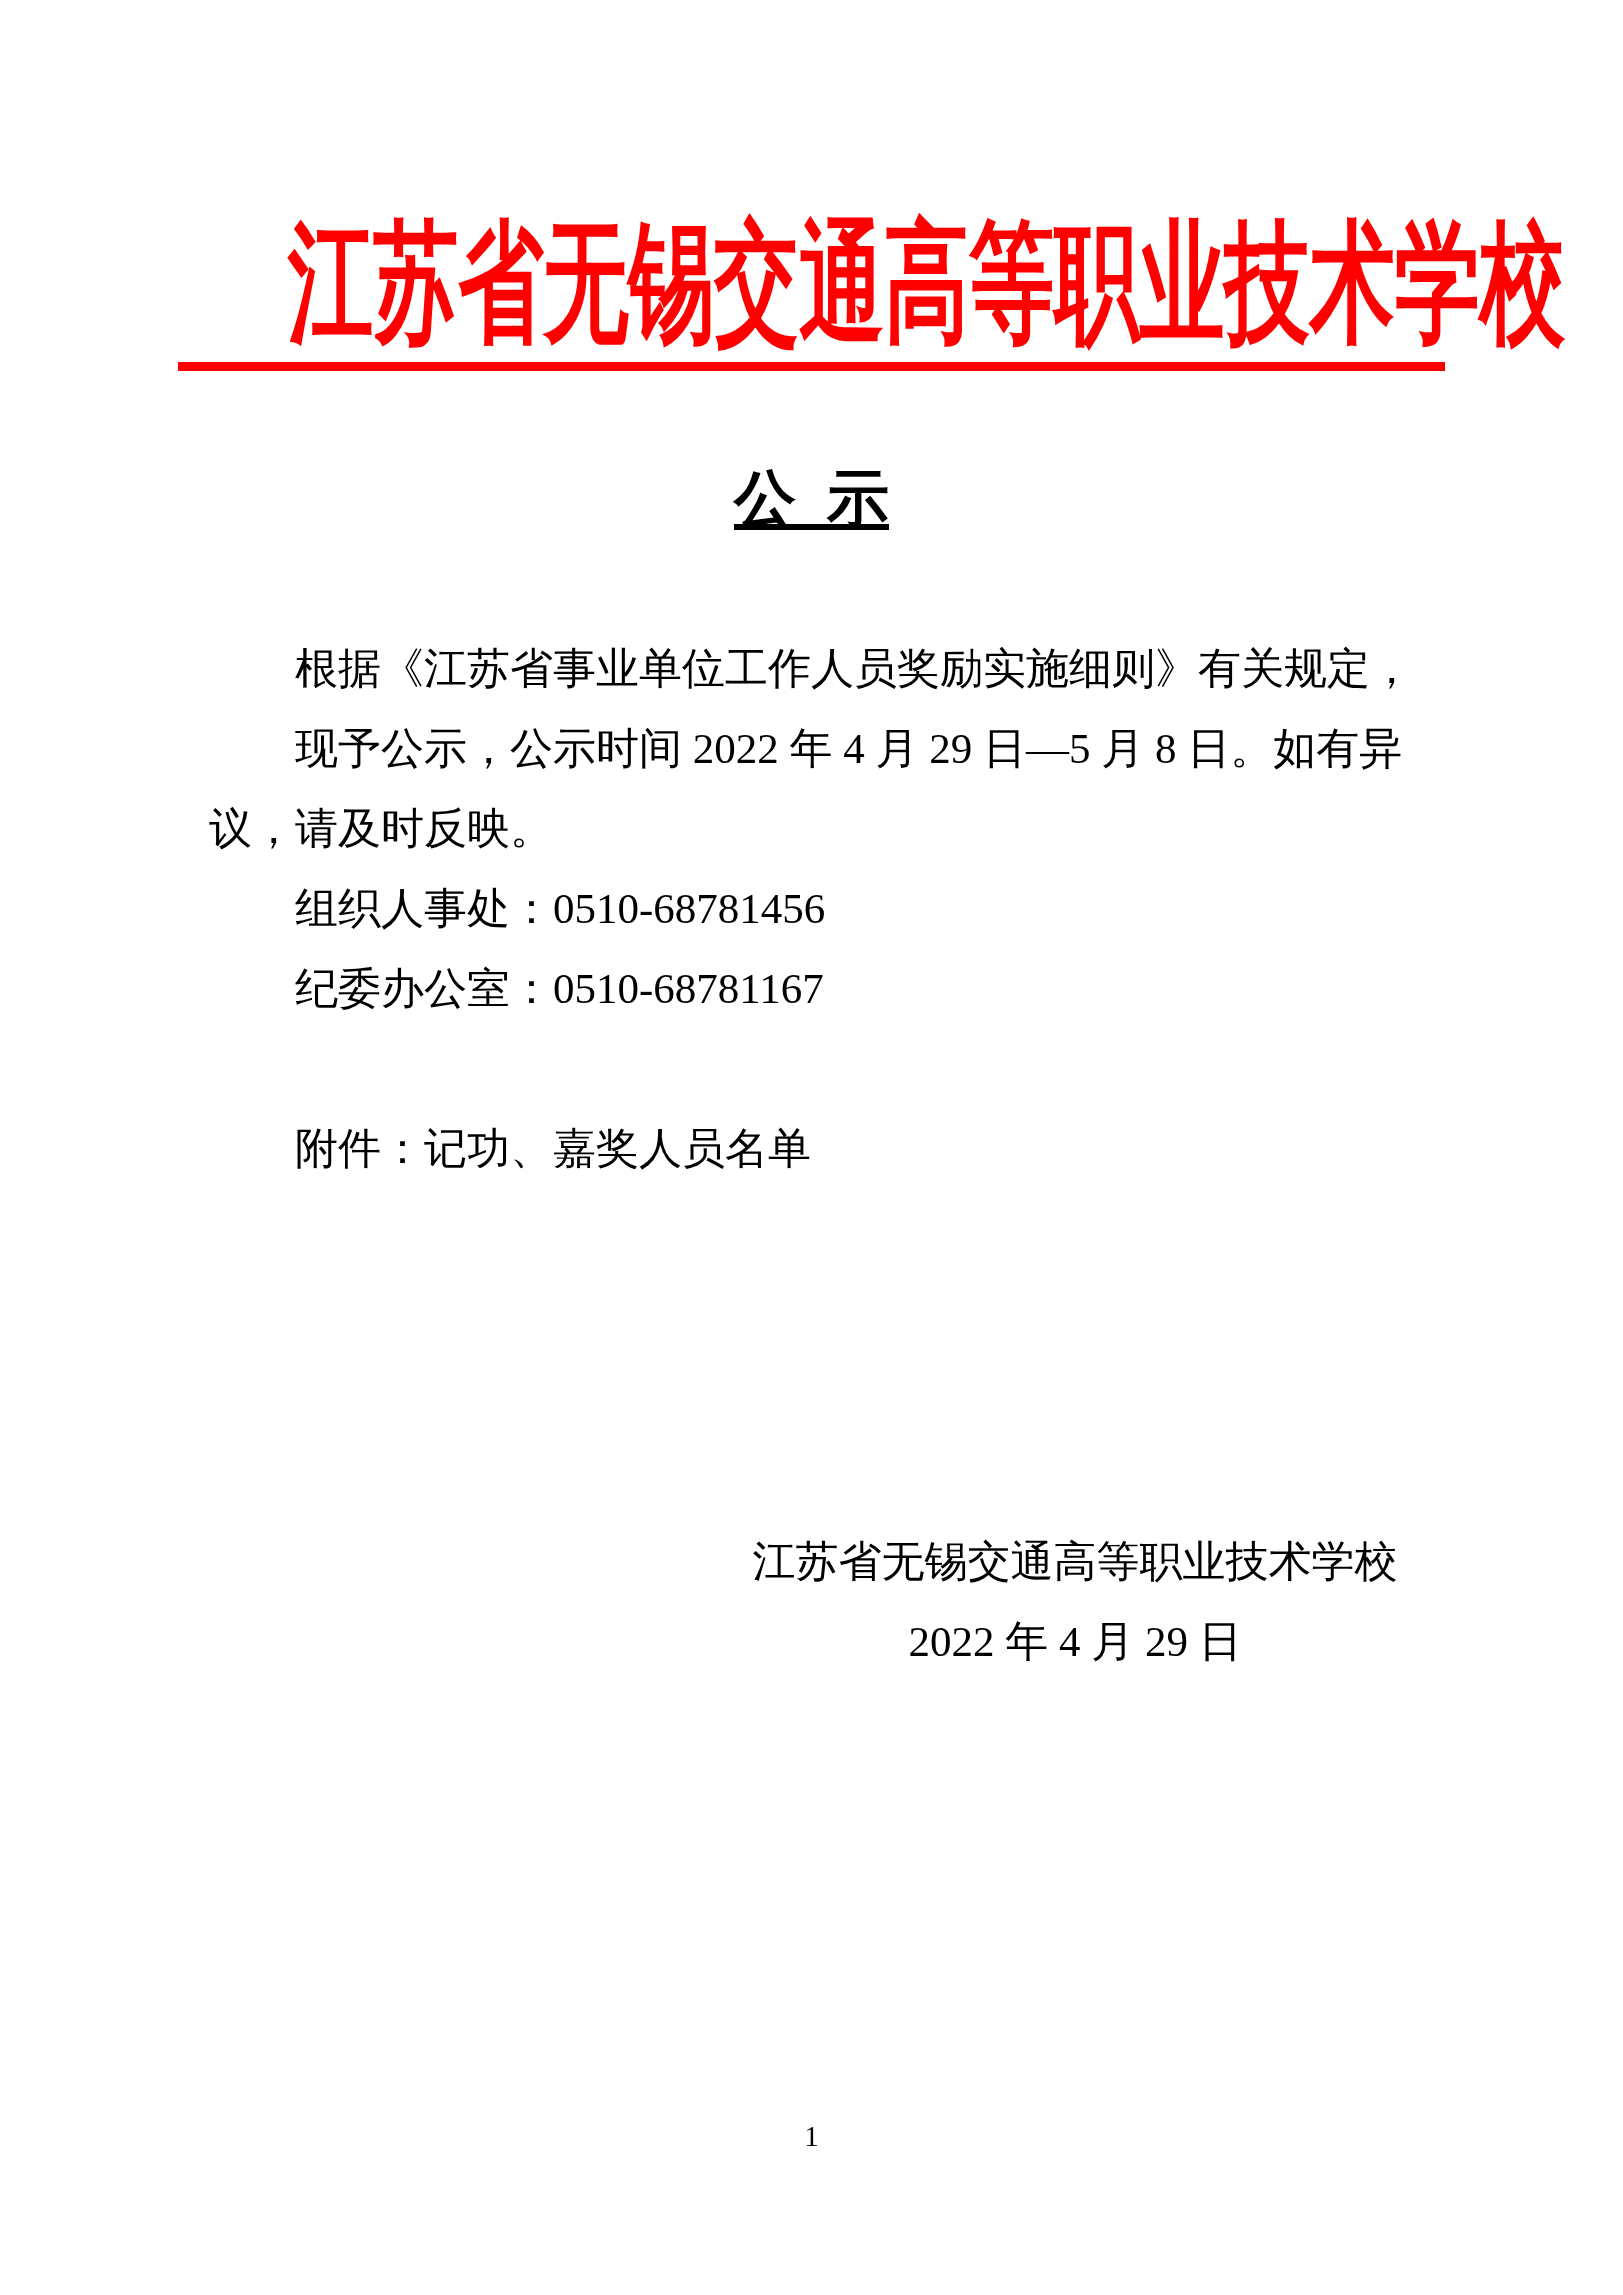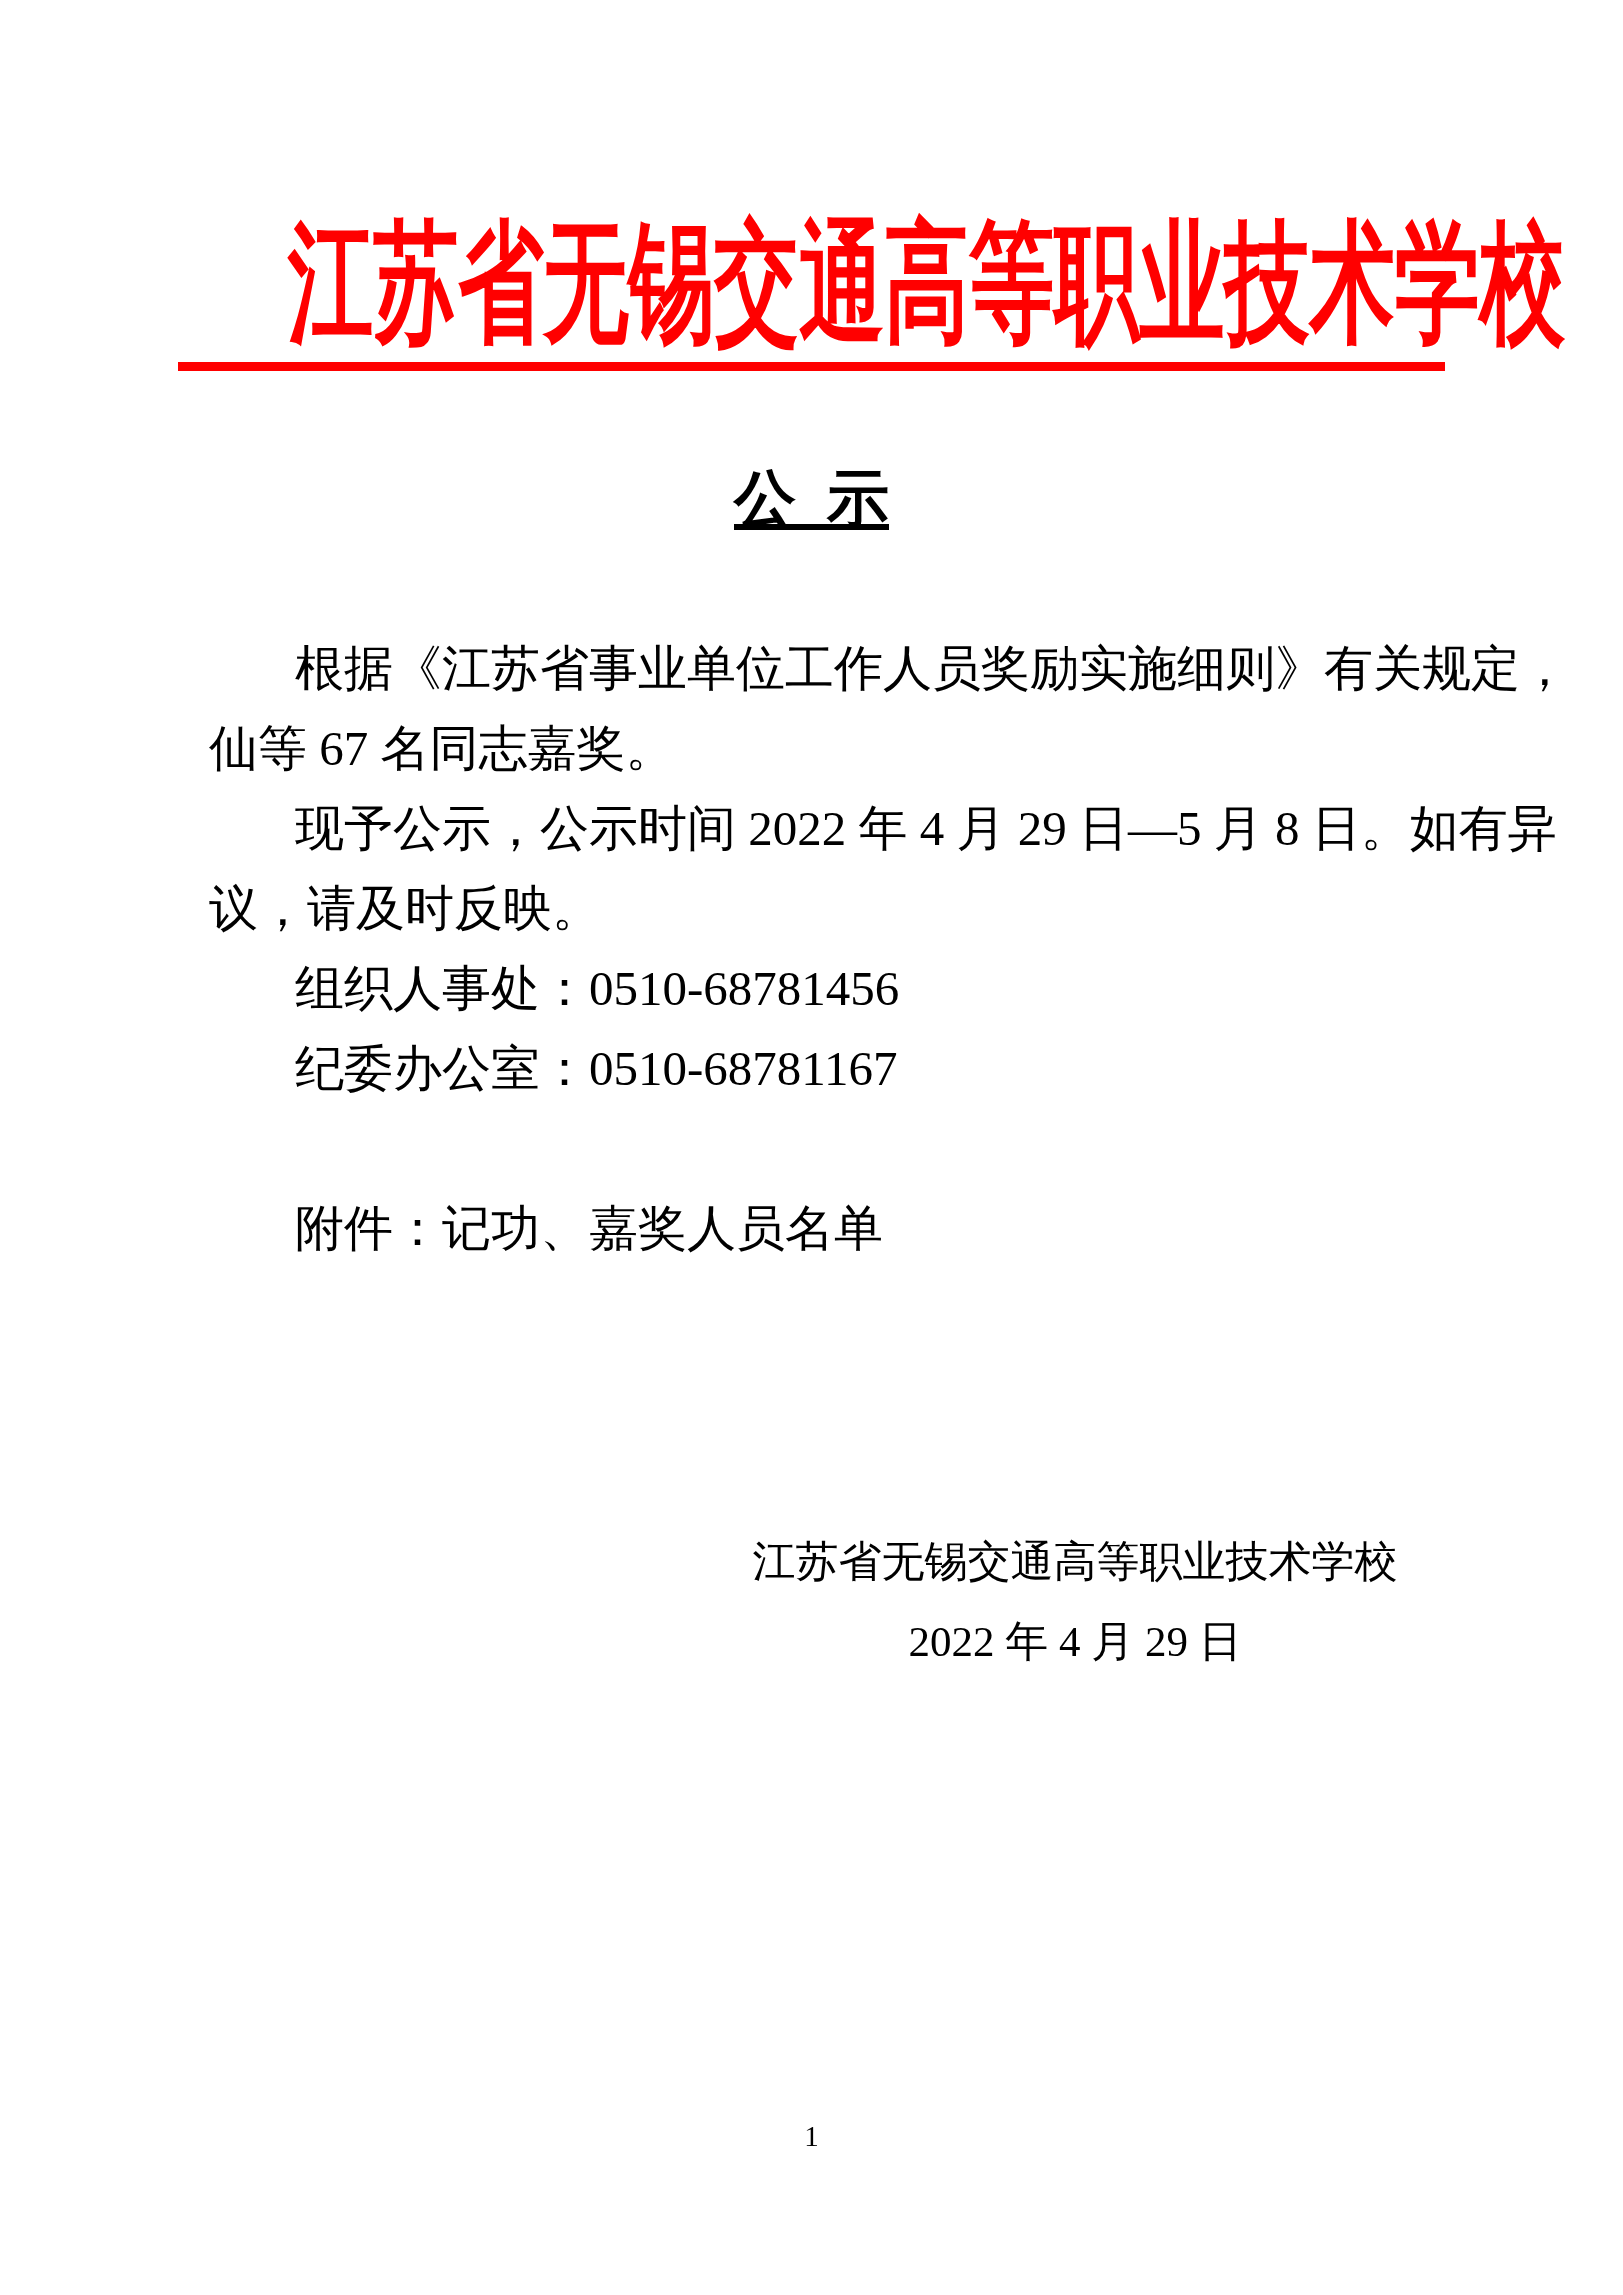--- a/index.html
+++ b/index.html
@@ -55,21 +55,21 @@
     white-space: pre;
     color: var(--text-color);
     text-decoration: underline;
   }
   
   .doc-body {
     position: absolute;
     top: 605px;
     left: 209px;
     width: 1205px;
-    font-size: 49px;
+    font-size: 43px;
     line-height: 80px;
     color: var(--text-color);
   }
   .line {
     height: 80px;
     white-space: pre;
   }
   .indent { text-indent: 86px; }
   
   .signature {
@@ -102,21 +102,20 @@
 <div class="page">
 
   <div class="red-title">江苏省无锡交通高等职业技术学校</div>
 
   <div class="red-underline"></div>
 
   <h1 class="notice-title">公  示</h1>
 
   <div class="doc-body">
     <div class="line indent">根据《江苏省事业单位工作人员奖励实施细则》有关规定，</div>
-    <div class="line">仙等 67 名同志嘉奖。</div>
     <div class="line indent">现予公示，公示时间 2022 年 4 月 29 日—5 月 8 日。如有异</div>
     <div class="line">议，请及时反映。</div>
     <div class="line indent">组织人事处：0510-68781456</div>
     <div class="line indent">纪委办公室：0510-68781167</div>
     <div class="line"></div>
     <div class="line indent">附件：记功、嘉奖人员名单</div>
   </div>
 
   <div class="signature">
     <div class="line">江苏省无锡交通高等职业技术学校</div>

